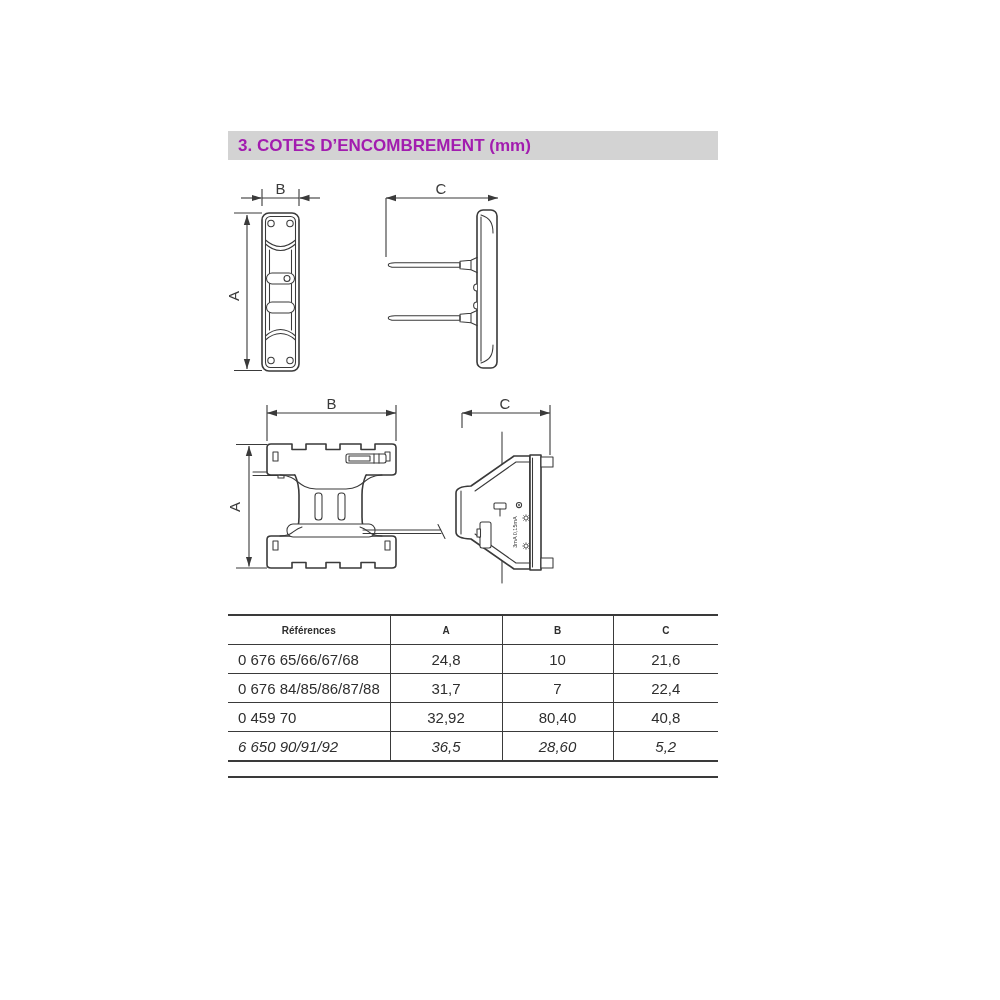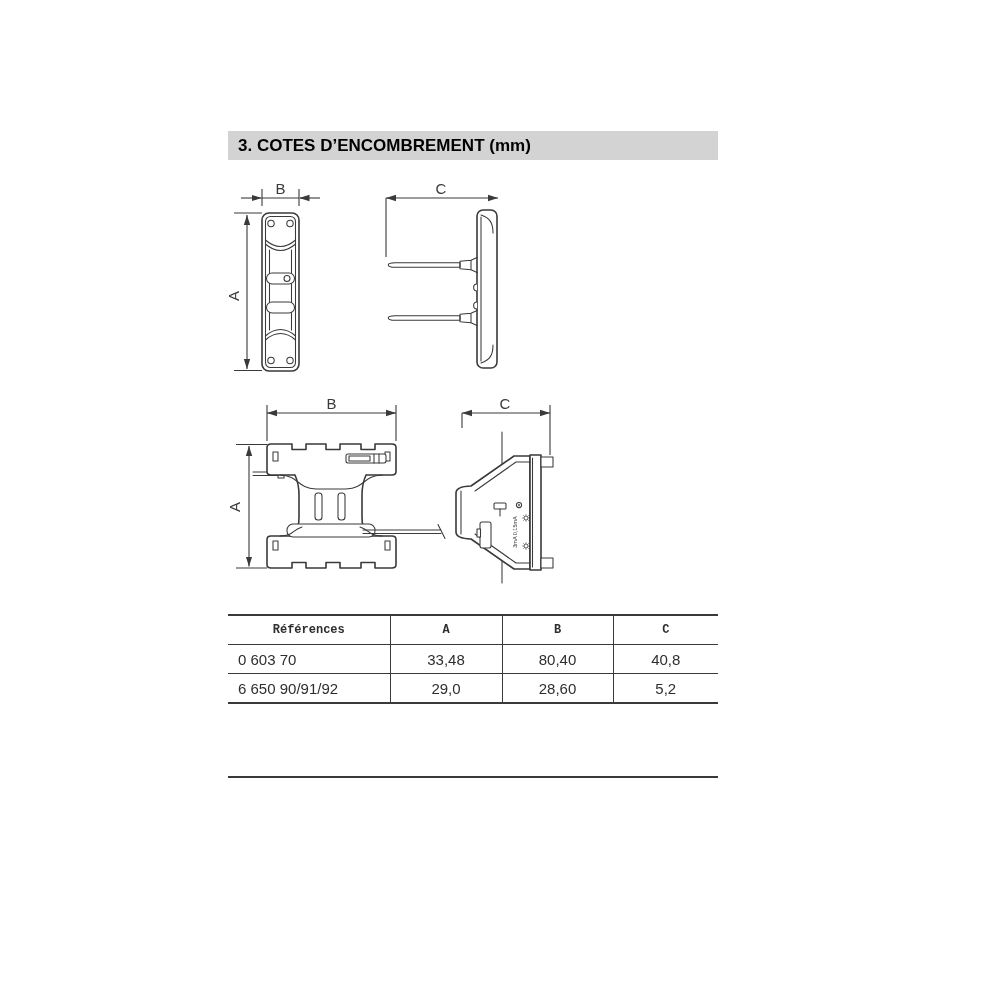--- a/index.html
+++ b/index.html
@@ -3,44 +3,44 @@
 <meta charset="utf-8">
 <style>
   html,body { margin:0; padding:0; background:#ffffff; }
   .page {
     position:relative; width:1000px; height:1000px; background:#ffffff;
     font-family:"Liberation Sans", sans-serif; color:#333333; overflow:hidden;
   }
   .section-header {
     position:absolute; left:228px; top:131px; width:490px; height:29px;
     background:#d3d3d3; line-height:29px; padding-left:10px; box-sizing:border-box;
-    font-size:17px; font-weight:bold; color:#000000;
+    font-size:17px; font-weight:bold; color:#a21caf;
   }
   .drawings { position:absolute; left:228px; top:165px; width:490px; height:435px; }
   .drawings .ln  { fill:none; stroke:#3a3a3a; stroke-width:1.6; stroke-linejoin:round; stroke-linecap:round; }
   .drawings .lnf { fill:#ffffff; stroke:#3a3a3a; stroke-width:1.6; stroke-linejoin:round; }
   .drawings .ln2 { fill:none; stroke:#3a3a3a; stroke-width:1.05; stroke-linejoin:round; stroke-linecap:round; }
   .drawings .ln2f{ fill:#ffffff; stroke:#3a3a3a; stroke-width:1.05; stroke-linejoin:round; }
   .drawings .dim { fill:none; stroke:#3a3a3a; stroke-width:1.1; }
   .drawings .lbl { font-family:"Liberation Sans", sans-serif; font-size:15px; fill:#3a3a3a; text-anchor:middle; }
   .drawings .tiny{ font-family:"Liberation Sans", sans-serif; font-size:5.5px; fill:#3a3a3a; text-anchor:middle; }
   .dim-table {
     position:absolute; left:228px; top:614px; width:490px;
     border-collapse:collapse; table-layout:fixed;
     font-size:15px; color:#2e2e2e;
     border-top:2px solid #3a3a3a;
   }
   .dim-table th, .dim-table td {
     border-bottom:1.6px solid #3a3a3a; height:28px; padding:0 6px;
     text-align:center; font-weight:normal; overflow:hidden; white-space:nowrap;
   }
-  .dim-table th { font-weight:bold; font-size:12px;font-family:Liberation Mono, monospace; }
+  .dim-table th { font-weight:bold; font-size:10px; }
   .dim-table th + th, .dim-table td + td { border-left:1.6px solid #3a3a3a; }
   .dim-table td:first-child { text-align:left; padding-left:10px; }
-  .dim-table tbody tr:last-child td { border-bottom:2px solid #3a3a3a; }
+  .dim-table tbody tr:last-child td { border-bottom:2px solid #3a3a3a;font-style:italic; }
   .bottom-rule { position:absolute; left:228px; top:776px; width:490px; height:2px; background:#3a3a3a; }
 </style>
 </head>
 <body>
 
 <div class="page">
 
   <div class="section-header">
     <span>3. COTES D’ENCOMBREMENT (mm)</span>
   </div>
@@ -182,28 +182,40 @@
     <thead>
       <tr>
         <th>Références</th>
         <th>A</th>
         <th>B</th>
         <th>C</th>
       </tr>
     </thead>
     <tbody>
       <tr>
-        <td>0 603 70</td>
-        <td>33,48</td>
+        <td>0 676 65/66/67/68</td>
+        <td>24,8</td>
+        <td>10</td>
+        <td>21,6</td>
+      </tr>
+      <tr>
+        <td>0 676 84/85/86/87/88</td>
+        <td>31,7</td>
+        <td>7</td>
+        <td>22,4</td>
+      </tr>
+      <tr>
+        <td>0 459 70</td>
+        <td>32,92</td>
         <td>80,40</td>
         <td>40,8</td>
       </tr>
       <tr>
         <td>6 650 90/91/92</td>
-        <td>29,0</td>
+        <td>36,5</td>
         <td>28,60</td>
         <td>5,2</td>
       </tr>
     </tbody>
   </table>
 
   <div class="bottom-rule"></div>
 
 </div>
 

